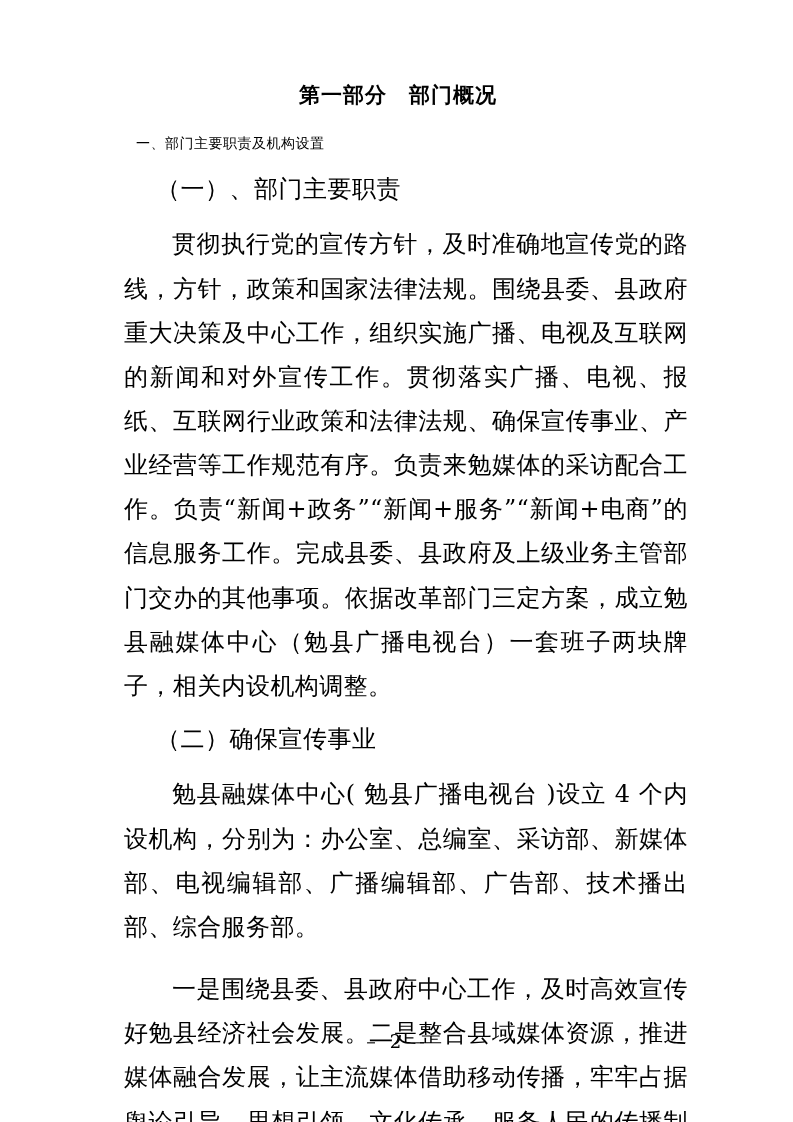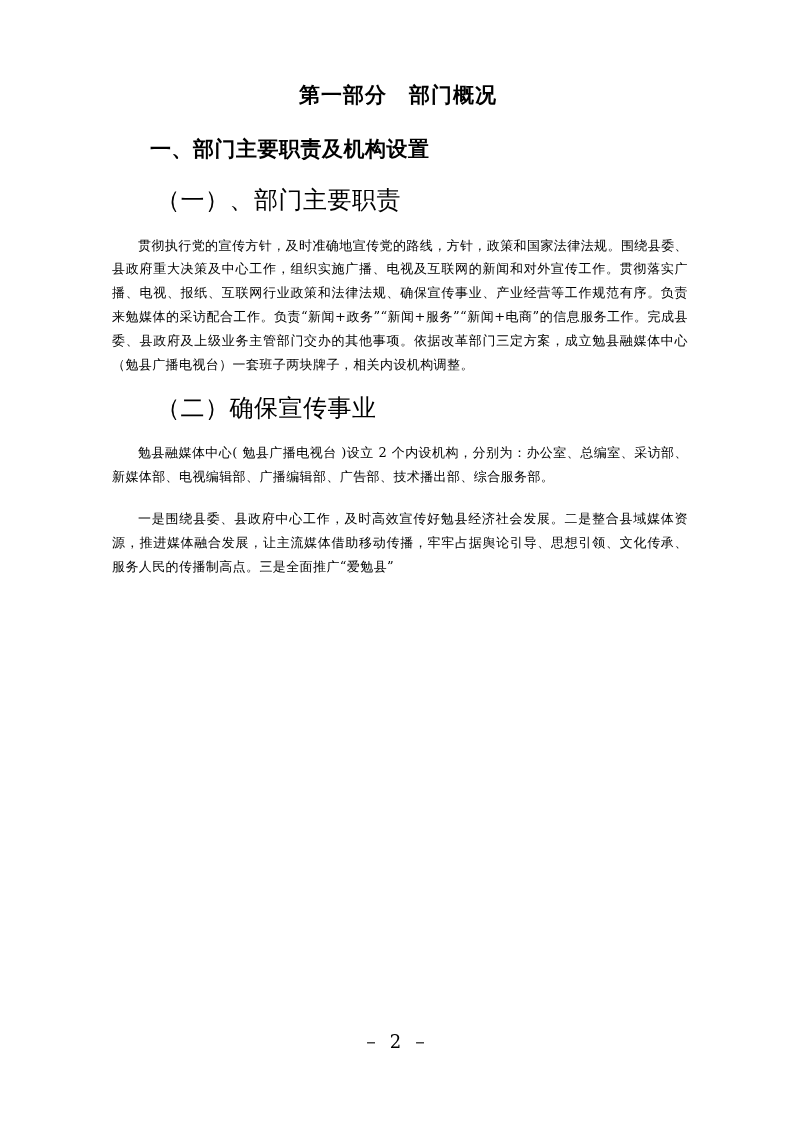--- a/index.html
+++ b/index.html
@@ -31,38 +31,38 @@
   }
   .doc-title {
     text-align: center;
     font-size: 21px;
     font-weight: 700;
     letter-spacing: 1px;
     margin: 0 0 20px 0;
     line-height: 1.6;
   }
   .heading-1 {
-    font-size: 21px;
-    font-weight: 700;
+    font-size: 14px;
+    font-weight: 400;
     text-indent: 2em;
     margin: 0 0 16px 0;
     line-height: 1.6;
     letter-spacing: 0.5px;
   }
   .heading-2 {
     font-size: 24px;
     text-indent: 2em;
     margin: 0 0 14px 0;
     line-height: 1.6;
     letter-spacing: 0.5px;
   }
   .para {
-    font-size: 13px;
+    font-size: 24px;
     text-indent: 2em;
-    margin: 0 0 2px 4px;
+    margin: 0 0 2px 16px;
     line-height: 1.84;
     text-align: justify;
     text-justify: inter-ideograph;
     letter-spacing: 0.4px;
   }
   .spacer-sm { height: 10px; }
   .spacer-md { height: 16px; }
   .page-number {
     position: absolute;
     left: 0;
@@ -85,21 +85,21 @@
     <h2 class="heading-1">一、部门主要职责及机构设置</h2>
 
     <p class="heading-2">（一）、部门主要职责</p>
 
     <p class="para">贯彻执行党的宣传方针，及时准确地宣传党的路线，方针，政策和国家法律法规。围绕县委、县政府重大决策及中心工作，组织实施广播、电视及互联网的新闻和对外宣传工作。贯彻落实广播、电视、报纸、互联网行业政策和法律法规、确保宣传事业、产业经营等工作规范有序。负责来勉媒体的采访配合工作。负责“新闻+政务”“新闻+服务”“新闻+电商”的信息服务工作。完成县委、县政府及上级业务主管部门交办的其他事项。依据改革部门三定方案，成立勉县融媒体中心（勉县广播电视台）一套班子两块牌子，相关内设机构调整。</p>
 
     <div class="spacer-sm"></div>
 
     <p class="heading-2">（二）确保宣传事业</p>
 
-    <p class="para">勉县融媒体中心( 勉县广播电视台 )设立 2 个内设机构，分别为：办公室、总编室、采访部、新媒体部、电视编辑部、广播编辑部、广告部、技术播出部、综合服务部。</p>
+    <p class="para">勉县融媒体中心( 勉县广播电视台 )设立 4 个内设机构，分别为：办公室、总编室、采访部、新媒体部、电视编辑部、广播编辑部、广告部、技术播出部、综合服务部。</p>
 
     <div class="spacer-md"></div>
 
 
     <p class="para">一是围绕县委、县政府中心工作，及时高效宣传好勉县经济社会发展。二是整合县域媒体资源，推进媒体融合发展，让主流媒体借助移动传播，牢牢占据舆论引导、思想引领、文化传承、服务人民的传播制高点。三是全面推广“爱勉县”</p>
 
   </div>
 
   <div class="page-number">－ 2 －</div>
 </div>

